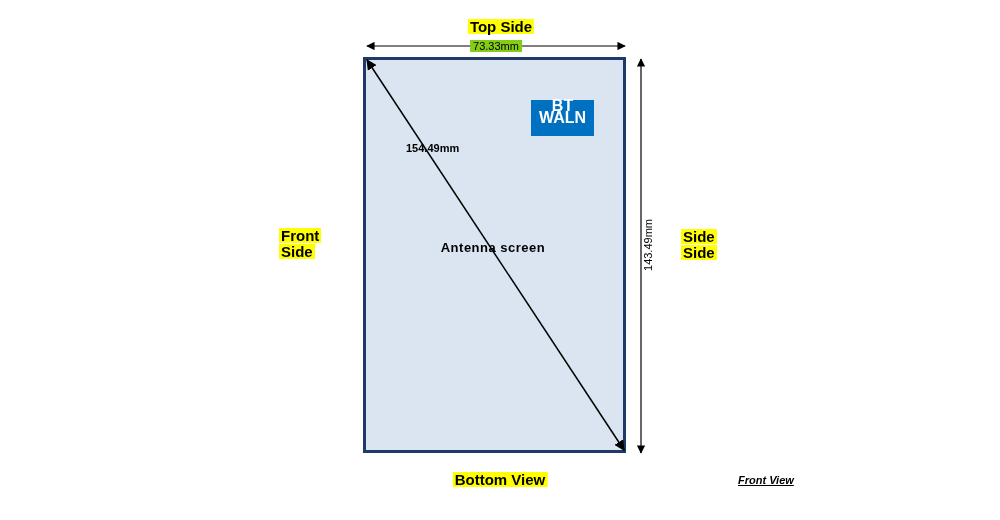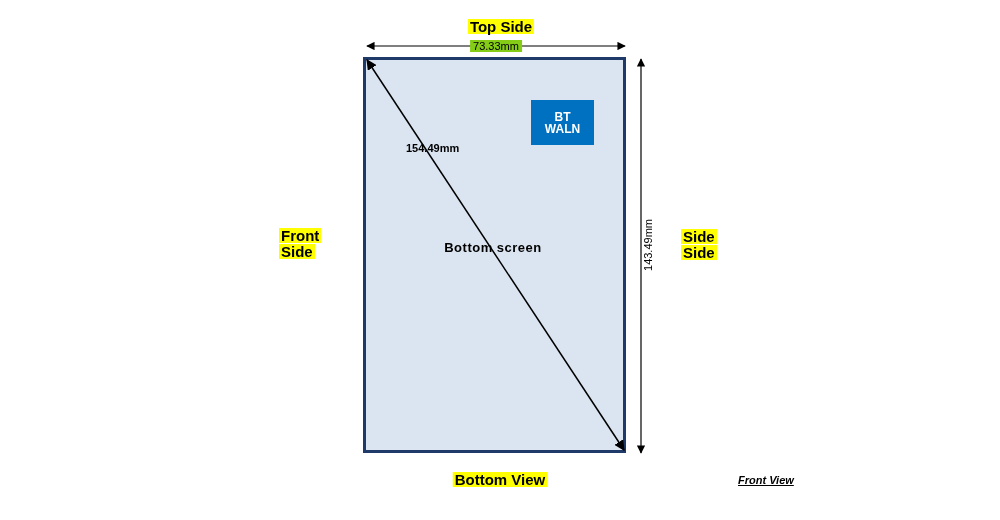--- a/index.html
+++ b/index.html
@@ -62,29 +62,29 @@
     left:738px;top:474px;
     font-size:11px;
     font-weight:bold;
     font-style:italic;
     text-decoration:underline;
   }
   
   .bt-badge{
     position:absolute;
     left:531px;top:100px;
-    width:63px;height:45px;
+    width:63px;height:36px;
     background:#0070c0;
     color:#ffffff;
-    font-size:12px;
+    font-size:16px;
     font-weight:bold;
     text-align:center;
     display:flex;
     flex-direction:column;
-    justify-content:center;
+    justify-content:flex-start;
     line-height:12px;
   }
   
   .display-label{
     position:absolute;
     left:363px;top:240px;
     width:260px;
     text-align:center;
     font-size:13px;
     font-weight:bold;
@@ -128,21 +128,21 @@
 
   <div class="dim-label dim-width">73.33mm</div>
   <div class="dim-label dim-diagonal">154.49mm</div>
   <div class="dim-label dim-height">143.49mm</div>
 
   <div class="bt-badge">
     <span>BT</span>
     <span>WALN</span>
   </div>
 
-  <div class="display-label">Bottom screen</div>
+  <div class="display-label">Antenna screen</div>
 
 
   <div class="side-label label-top">
     <span>Top Side</span>
   </div>
 
   <div class="side-label label-bottom">
     <span>Bottom View</span>
   </div>
 

